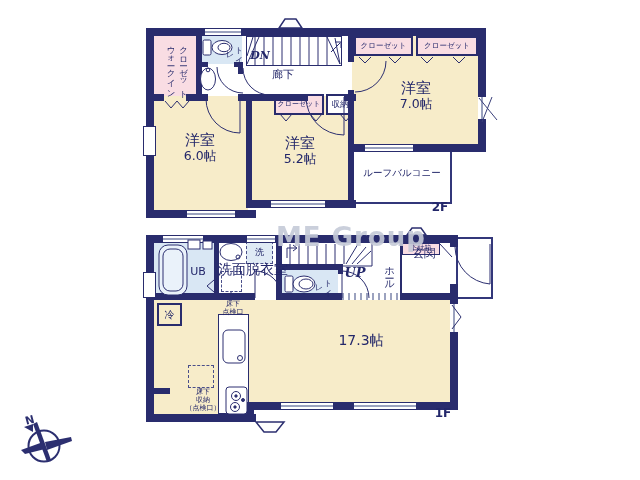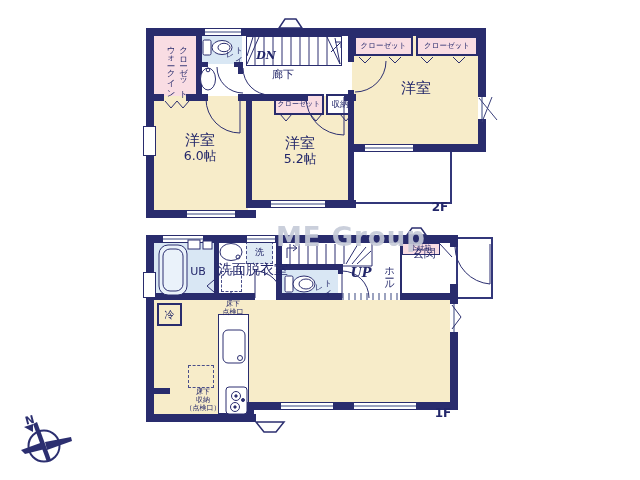--- a/index.html
+++ b/index.html
@@ -6,21 +6,21 @@
   #plan{position:relative;width:640px;height:480px;background:#ffffff;overflow:hidden;
         font-family:"DejaVu Sans",sans-serif;}
   .fill{position:absolute;z-index:1;}
   .box{position:absolute;z-index:2;box-sizing:border-box;}
   .wall{position:absolute;background:#292c6d;z-index:3;}
   .win{position:absolute;z-index:4;background:linear-gradient(to bottom,#fff 0%,#fff 36%,#9ba2bf 36%,#9ba2bf 64%,#fff 64%,#fff 100%);border-left:1px solid #292c6d;border-right:1px solid #292c6d;}
   .winv{position:absolute;z-index:4;background:linear-gradient(to right,#fff 0%,#fff 36%,#9ba2bf 36%,#9ba2bf 64%,#fff 64%,#fff 100%);border-top:1px solid #292c6d;border-bottom:1px solid #292c6d;}
   .winp{position:absolute;z-index:4;background:#fff;border:1px solid #292c6d;}
   .lbl{position:absolute;z-index:6;color:#23276a;line-height:1.12;text-align:center;white-space:nowrap;}
   .vlbl{writing-mode:vertical-rl;letter-spacing:1px;white-space:normal;}
-  .serifit{font-family:"DejaVu Serif",serif;font-style:italic;font-weight:bold;margin-left:6px;}
+  .serifit{font-family:"DejaVu Serif",serif;font-style:italic;font-weight:bold;}
   .dash{border:1px dashed #4a4f8a;background:transparent;}
   .cream{background:#f7ecc9;} .pink{background:#f9dde3;} .blue{background:#d9e7f4;}
   .cbox{border:2px solid #292c6d;display:flex;align-items:center;justify-content:center;}
   #overlay{position:absolute;left:0;top:0;z-index:5;pointer-events:none;}
   #wm{position:absolute;z-index:7;color:#c5cad8;font-weight:bold;font-size:26px;letter-spacing:1px;opacity:.9;}
   .hatch{position:absolute;z-index:4;background:repeating-linear-gradient(90deg,#9ba2bf 0 2px,#ffffff 2px 6px);}
 </style>
 </head>
 <body>
 
@@ -82,21 +82,23 @@
   <div class="lbl" style="left:158px;top:132px;width:84px;height:42px;">
     <div style="font-size:15px;">洋室</div>
     <div style="font-size:12.5px;">6.0帖</div>
   </div>
   <div class="lbl" style="left:257px;top:135px;width:86px;height:42px;">
     <div style="font-size:15px;">洋室</div>
     <div style="font-size:12.5px;">5.2帖</div>
   </div>
   <div class="lbl" style="left:371px;top:80px;width:90px;height:42px;">
     <div style="font-size:15px;">洋室</div>
-  </div>
+    <div style="font-size:12.5px;">7.0帖</div>
+  </div>
+  <div class="lbl" style="left:352px;top:168px;width:100px;height:13px;font-size:9.5px;">ルーフバルコニー</div>
   <div class="lbl" style="left:426px;top:201px;width:28px;height:15px;font-size:12px;font-weight:bold;">2F</div>
 
   <div class="fill blue" style="left:154px;top:243px;width:60px;height:56px;"></div>
   <div class="fill blue" style="left:282px;top:269px;width:56px;height:25px;"></div>
   <div class="fill cream" style="left:154px;top:300px;width:298px;height:102px;"></div>
   <div class="fill cream" style="left:154px;top:380px;width:94px;height:35px;"></div>
 
   <div class="box dash cbox" style="left:246px;top:241px;width:27px;height:23px;background:#dfeaf5;border:1px dashed #4a4f8a;">
     <span class="lbl" style="position:static;font-size:9px;">洗</span>
     </div>
@@ -140,20 +142,21 @@
   <div class="lbl" style="left:218px;top:262px;width:58px;height:11px;font-size:14px;">洗面脱衣室</div>
   <div class="lbl" style="left:213px;top:301px;width:40px;height:17px;font-size:7px;">
     <div>床下</div>
     <div>点検口</div>
   </div>
   <div class="lbl vlbl" style="left:318px;top:271px;width:13px;height:27px;font-size:8px;">トイレ</div>
   <div class="lbl serifit" style="left:344px;top:266px;width:22px;height:13px;font-size:13px;">UP</div>
   <div class="lbl vlbl" style="left:378px;top:250px;width:17px;height:46px;font-size:10px;">ホール</div>
   <div class="lbl" style="left:405px;top:247px;width:38px;height:15px;font-size:11.5px;">玄関</div>
   <div class="lbl" style="left:320px;top:333px;width:82px;height:44px;">
+    <div style="font-size:14px;">17.3帖</div>
   </div>
   <div class="lbl" style="left:182px;top:389px;width:42px;height:25px;font-size:7px;">
     <div>床下</div>
     <div>収納</div>
     <div>（点検口）</div>
   </div>
   <div class="lbl" style="left:430px;top:407px;width:26px;height:14px;font-size:12px;font-weight:bold;">1F</div>
 
   <div id="wm" style="left:276px;top:222px;">ME Group</div>
 

